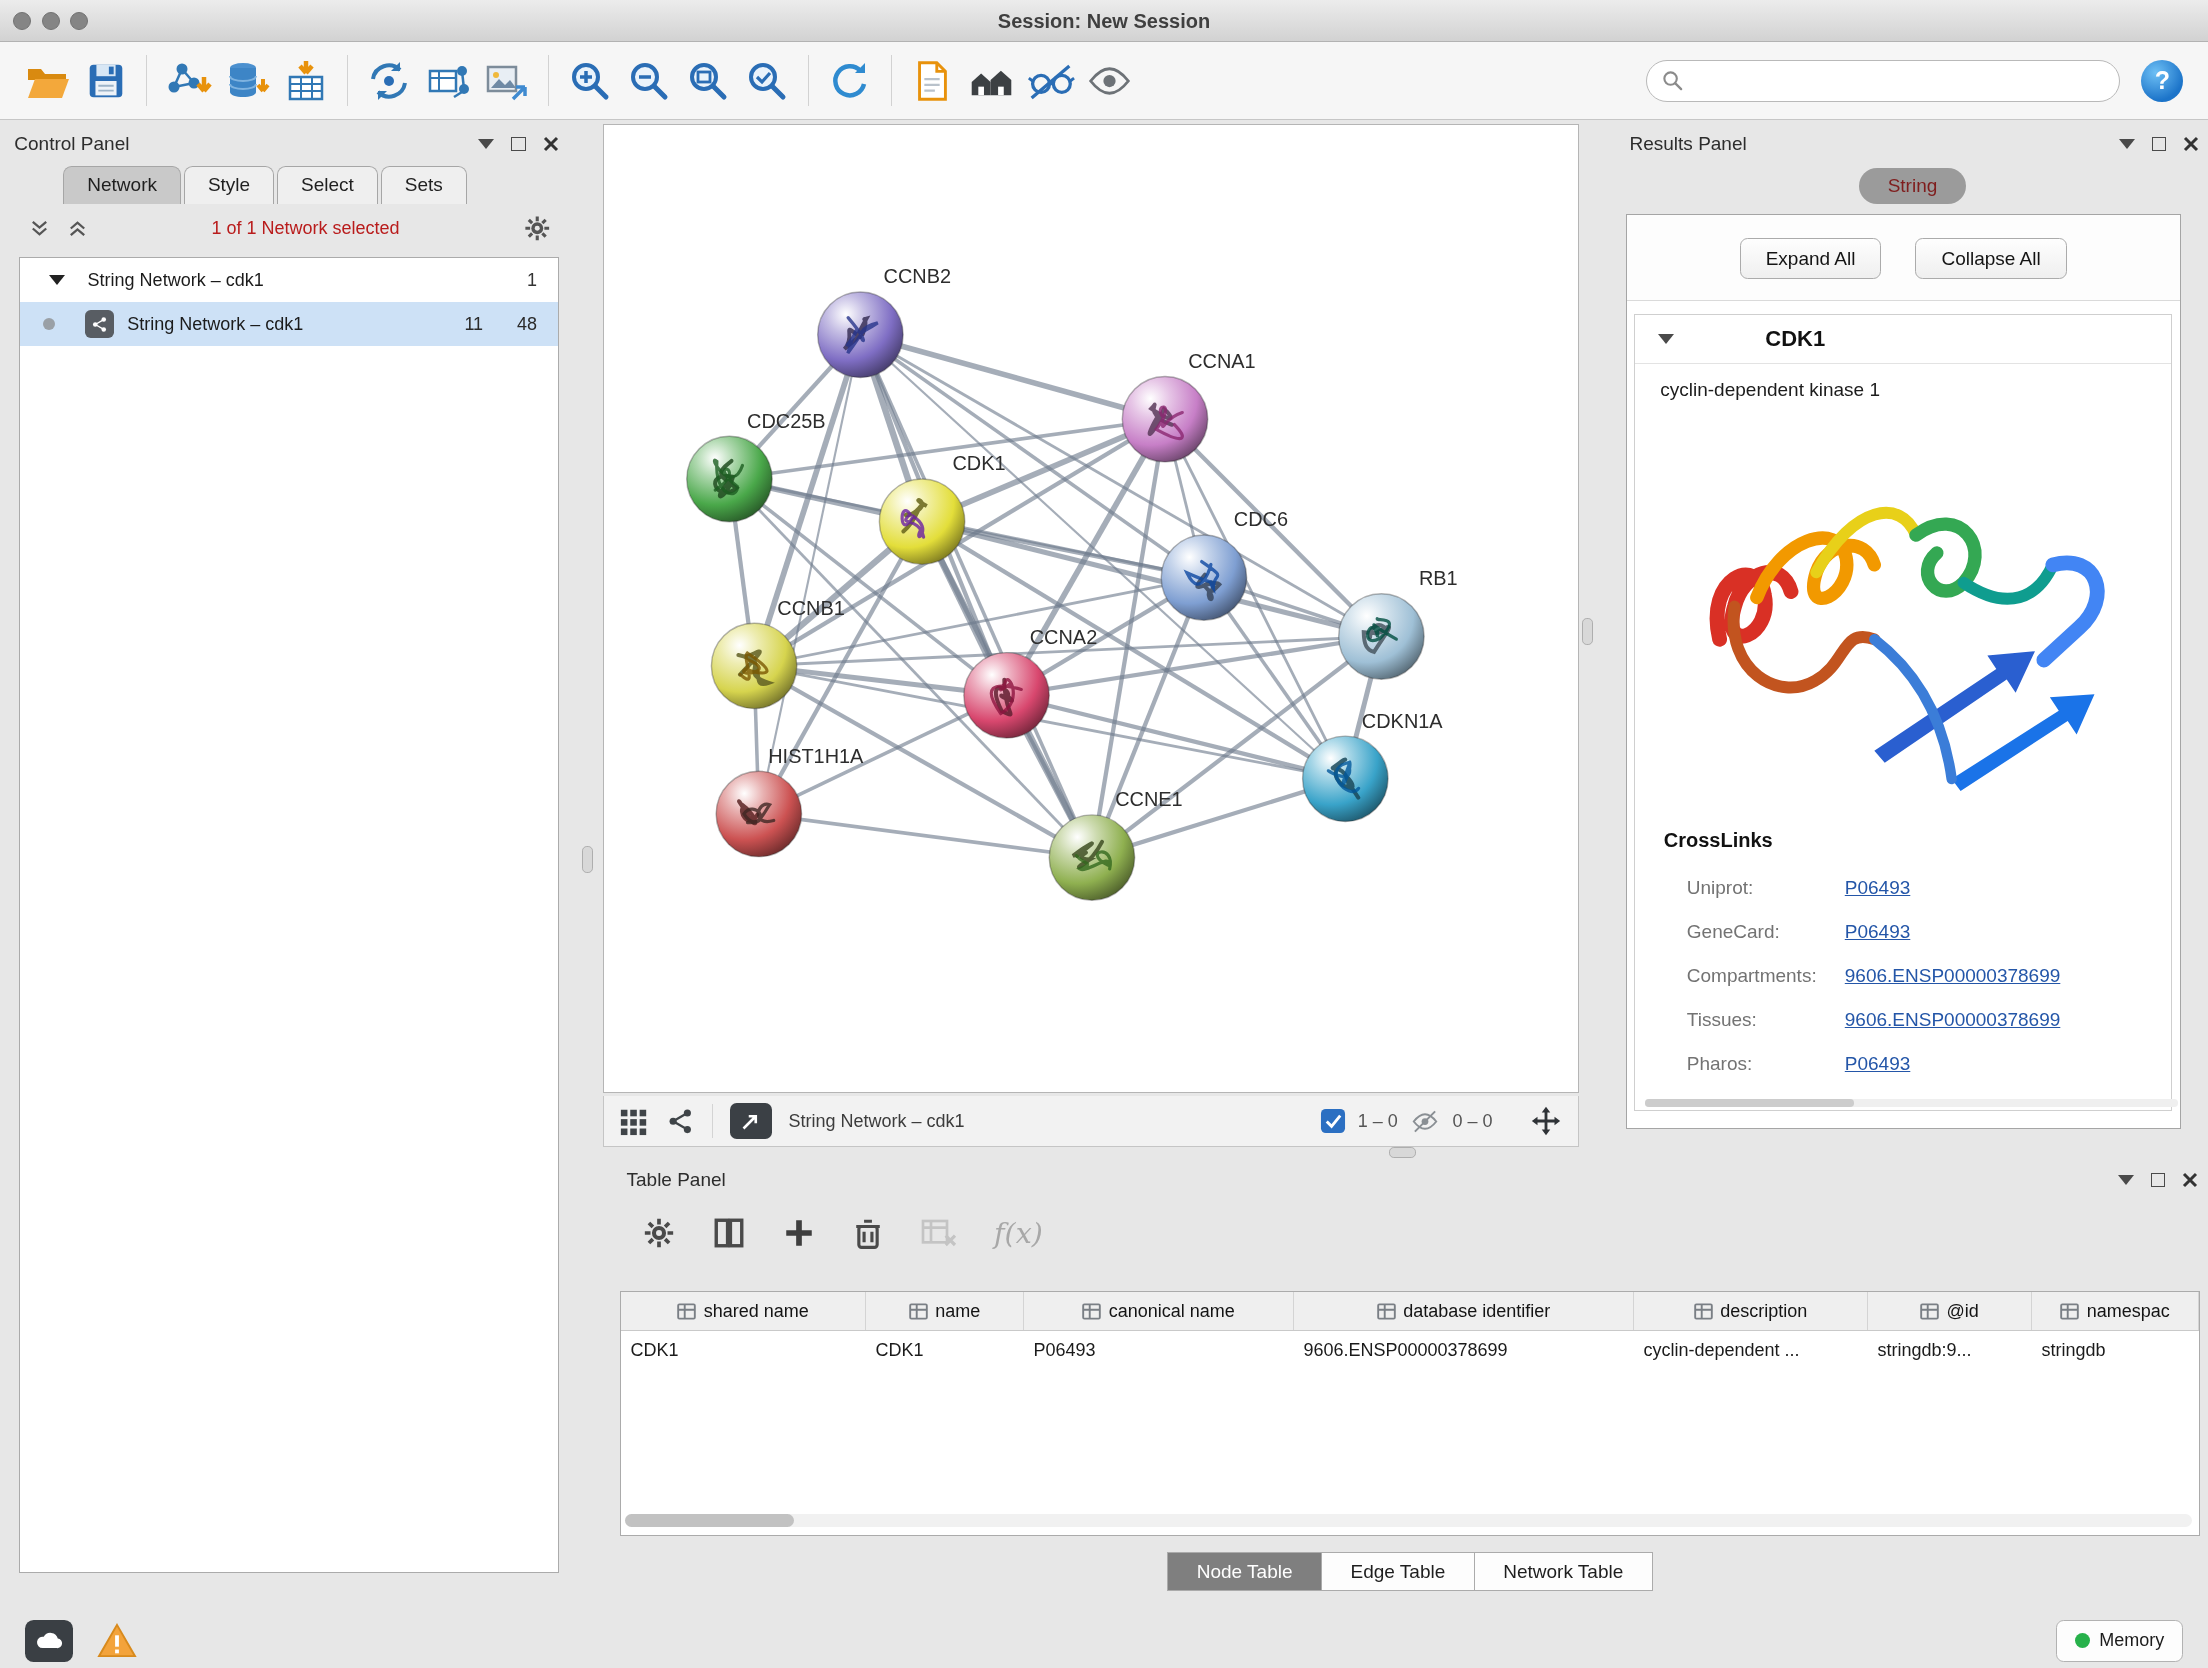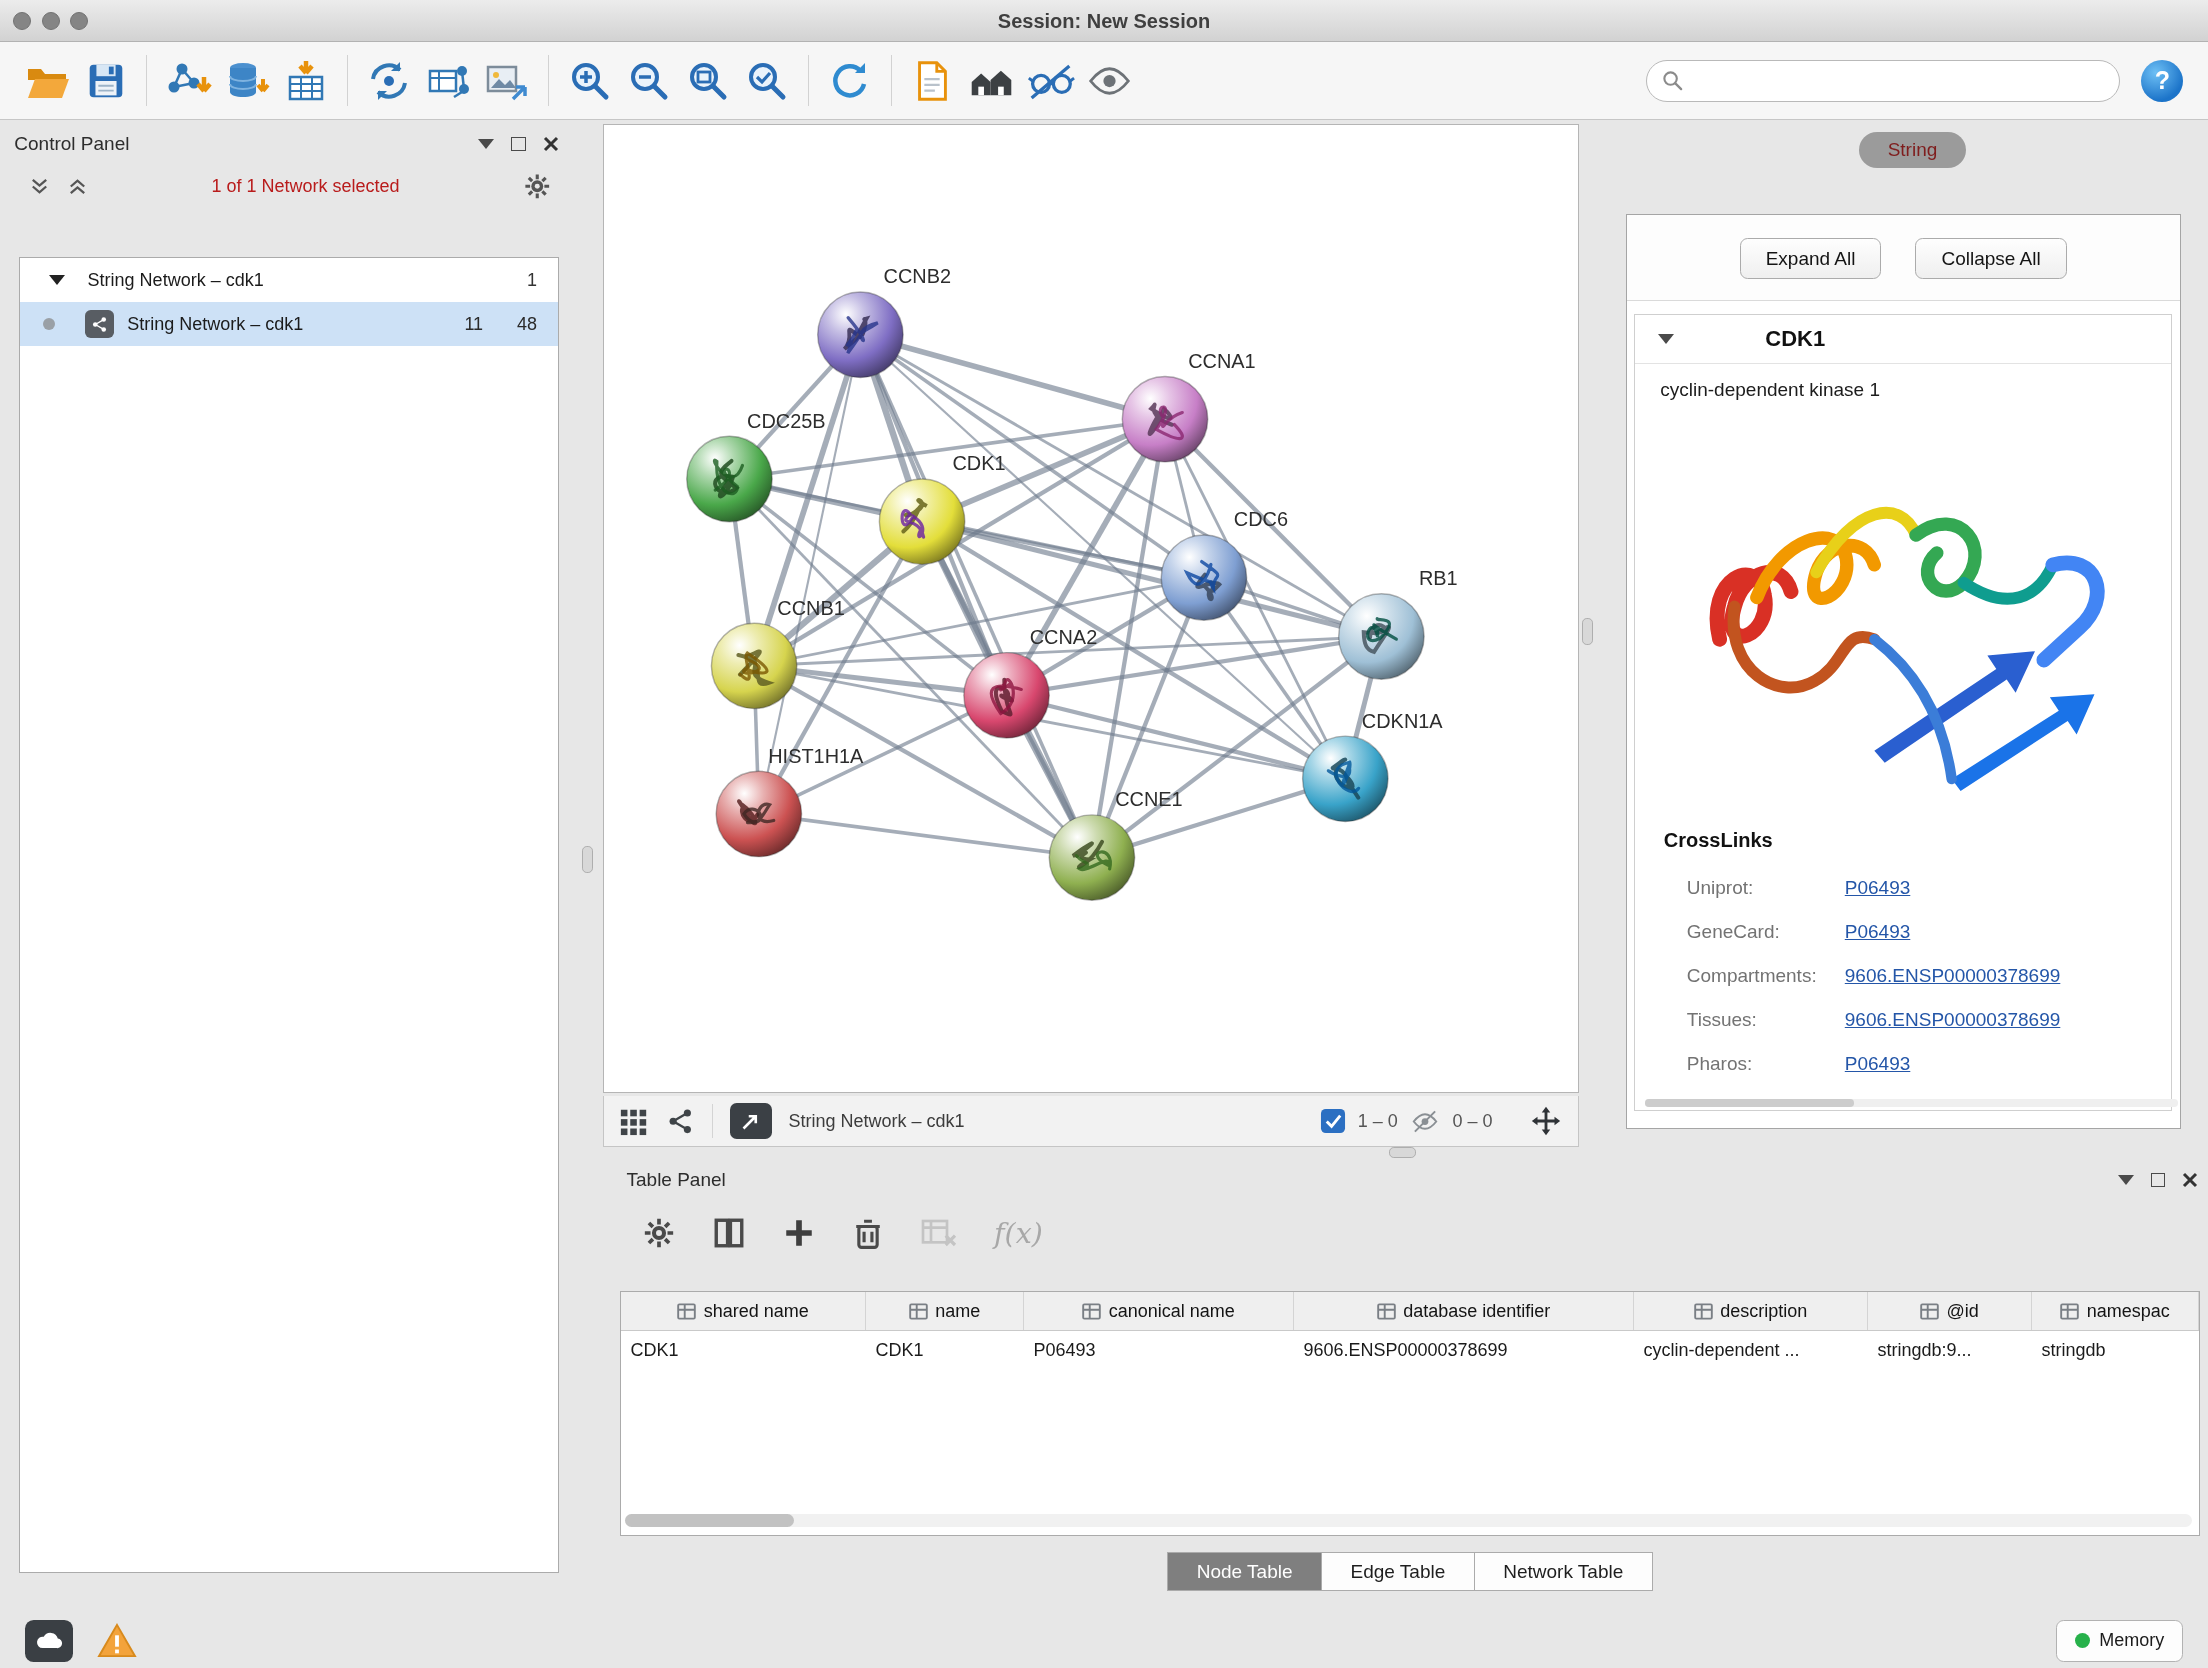--- a/index.html
+++ b/index.html
@@ -266,20 +266,26 @@
   <div class="panel-head">
     <div class="ph-title">Control Panel</div>
     <div class="ph-icons">
       <div class="caret-down"></div>
       <div class="float-sq"></div>
       <svg width="16" height="16" viewBox="0 0 16 16">
         <path d="M2 2l12 12M14 2L2 14" stroke="#333" stroke-width="3"></path>
       </svg>
     </div>
   </div>
+  <div id="cp-tabs">
+      <div class="cp-tab sel">Network</div>
+      <div class="cp-tab">Style</div>
+      <div class="cp-tab">Select</div>
+      <div class="cp-tab">Sets</div>
+    </div>
   <div id="cp-selrow">
     <svg width="23" height="23" viewBox="0 0 24 24">
       <path d="M5 5l7 6 7-6M5 12l7 6 7-6" stroke="#555" stroke-width="2.4" fill="none"></path>
     </svg>
     <svg width="23" height="23" viewBox="0 0 24 24">
       <path d="M5 19l7-6 7 6M5 12l7-6 7 6" stroke="#555" stroke-width="2.4" fill="none"></path>
     </svg>
     <div id="cp-selstatus">1 of 1 Network selected</div>
     <svg width="28.5" height="28.5" viewBox="0 0 24 24">
       <circle cx="12" cy="12" r="5" fill="#555"></circle>
@@ -538,20 +544,30 @@
       <span>0 – 0</span>
       <svg width="34" height="34" viewBox="0 0 48 48" style="margin-left:25px">
         <path d="M24 4l6 8H18zM24 44l6-8H18zM4 24l8-6v12zM44 24l-8-6v12z" fill="#2f3337"></path>
         <path d="M24 11v26M11 24h26" stroke="#2f3337" stroke-width="4"></path>
       </svg>
     </div>
   </div>
 </div>
 
 <div id="results-panel">
+  <div class="panel-head" style="padding-left:9.5px">
+    <div class="ph-title">Results Panel</div>
+    <div class="ph-icons">
+      <div class="caret-down"></div>
+      <div class="float-sq"></div>
+      <svg width="16" height="16" viewBox="0 0 16 16">
+        <path d="M2 2l12 12M14 2L2 14" stroke="#333" stroke-width="3"></path>
+      </svg>
+    </div>
+  </div>
   <div id="rp-pill">String</div>
   <div id="rp-box">
     <div id="rp-buttons">
       <button class="rp-btn">Expand All</button>
       <button class="rp-btn">Collapse All</button>
     </div>
     <div id="rp-section">
       <div id="rp-sec-head">
         <div class="caret-down"></div>
         <div id="rp-protein-name">CDK1</div>

